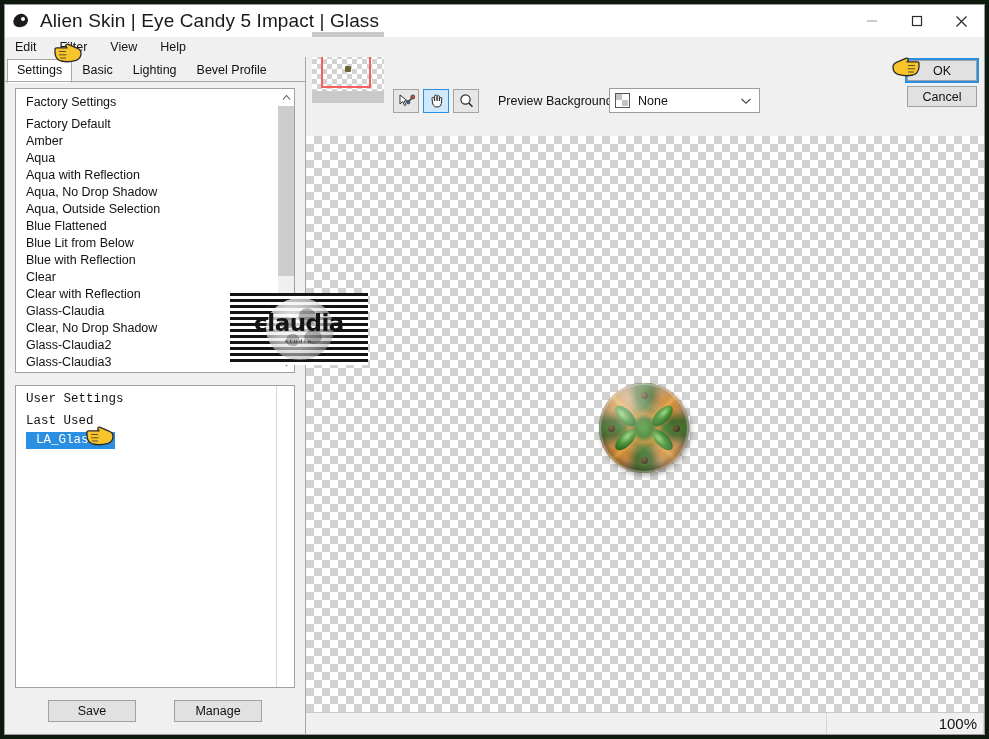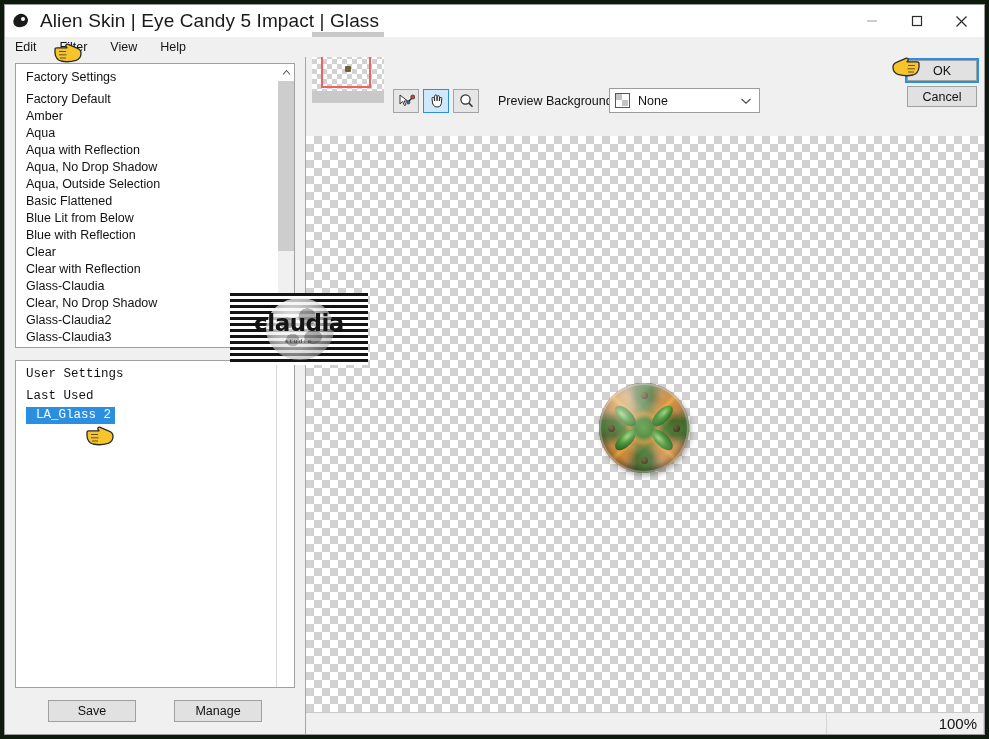--- a/index.html
+++ b/index.html
@@ -559,33 +559,40 @@
     <div class="menubar">
       <div class="menu-item">Edit</div>
       <div class="menu-item">Filter</div>
       <div class="menu-item">View</div>
       <div class="menu-item">Help</div>
     </div>
 
     <div class="body-split">
 
       <div class="left-col">
+        <div class="tabstrip">
+          <div class="tabline"></div>
+          <div class="tab active">Settings</div>
+          <div class="tab">Basic</div>
+          <div class="tab">Lighting</div>
+          <div class="tab">Bevel Profile</div>
+        </div>
 
         <div class="left-inner">
 
           <div class="listbox factory-box">
             <div class="list-scrollport">
               <div class="list-item group">Factory Settings</div>
               <div class="list-item">Factory Default</div>
               <div class="list-item">Amber</div>
               <div class="list-item">Aqua</div>
               <div class="list-item">Aqua with Reflection</div>
               <div class="list-item">Aqua, No Drop Shadow</div>
               <div class="list-item">Aqua, Outside Selection</div>
-              <div class="list-item">Basic Flattened</div>
+              <div class="list-item">Blue Flattened</div>
               <div class="list-item">Blue Lit from Below</div>
               <div class="list-item">Blue with Reflection</div>
               <div class="list-item">Clear</div>
               <div class="list-item">Clear with Reflection</div>
               <div class="list-item">Glass-Claudia</div>
               <div class="list-item">Clear, No Drop Shadow</div>
               <div class="list-item">Glass-Claudia2</div>
               <div class="list-item">Glass-Claudia3</div>
               <div class="list-item">Glass-Claudia4</div>
             </div>

